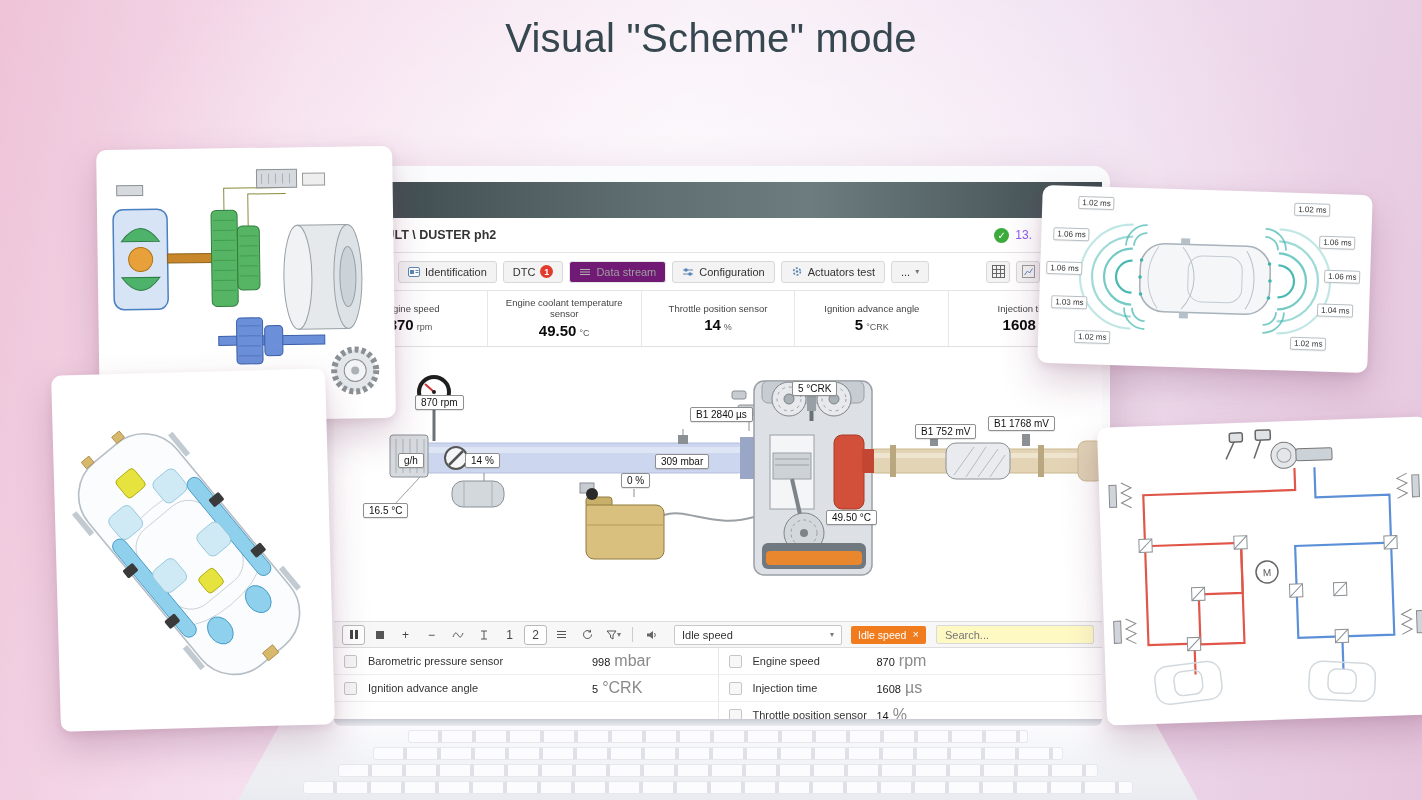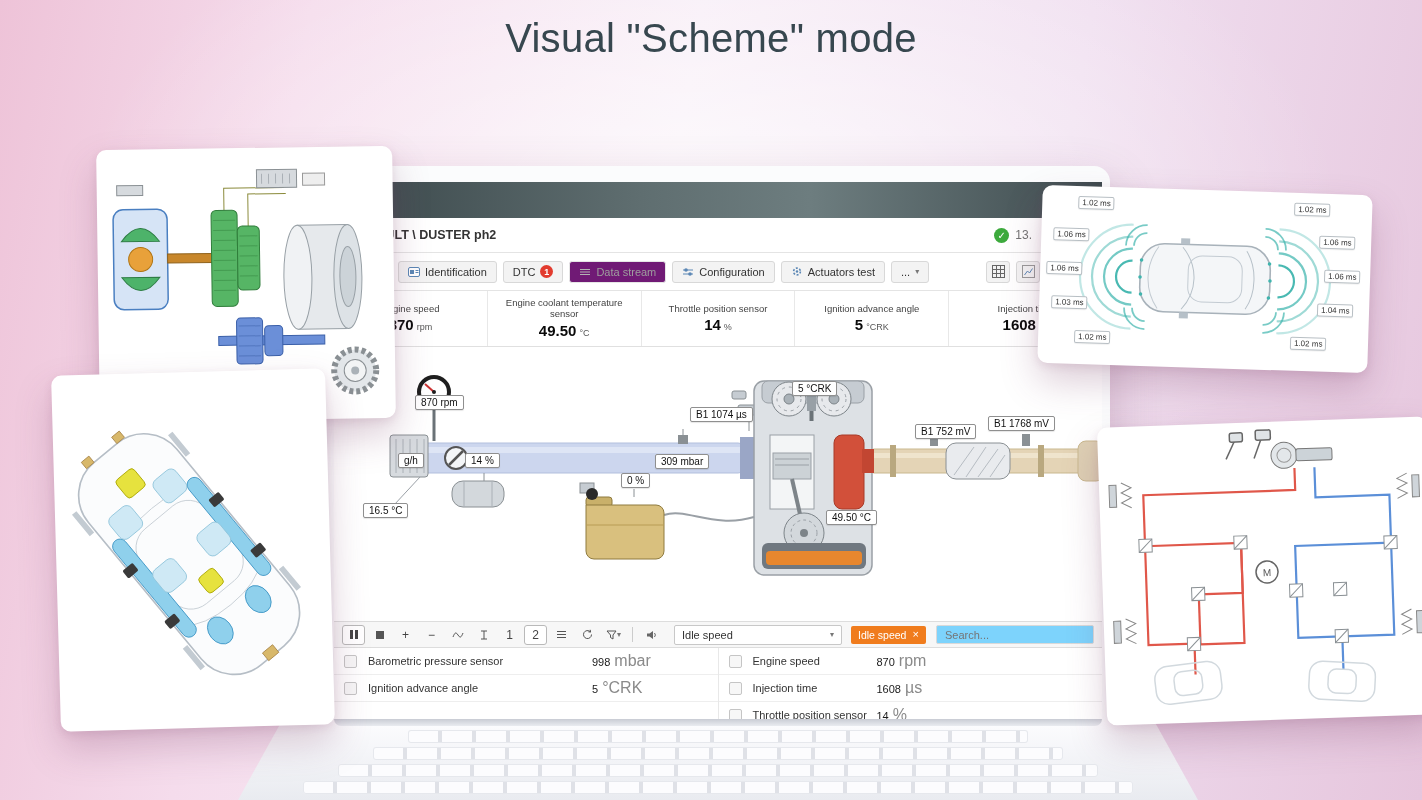--- a/index.html
+++ b/index.html
@@ -22,21 +22,21 @@
     box-shadow:0 22px 50px rgba(120,60,100,.30); z-index:2; }
   .screen-inner { position:relative; width:768px; height:543px; background:#fff; overflow:hidden; }
 
   .chrome { height:36px; background:linear-gradient(90deg,#3a474a 0%,#5f6e70 40%,#6d7d7f 62%,#3f4c4f 100%); }
 
   .titlebar { position:relative; height:34px; background:#fff; display:flex; align-items:center; }
   .vehicle { margin-left:16px; font-size:12.5px; font-weight:700; color:#333; }
   .tb-right { position:absolute; right:70px; display:flex; align-items:center; gap:6px; }
   .check { width:15px; height:15px; border-radius:50%; background:#3daa3d; color:#fff; font-size:10px;
     display:flex; align-items:center; justify-content:center; }
-  .time { font-size:12px; color:#737373; }
+  .time { font-size:12px; color:#8b5cf6; }
 
   .tabs { height:39px; background:#fff; border-top:1px solid #e4e4e4; border-bottom:1px solid #e4e4e4;
     display:flex; align-items:center; padding-left:64px; gap:6px; position:relative; }
   .tab { display:flex; align-items:center; gap:5px; height:22px; padding:0 9px; background:#f3f3f3;
     border:1px solid #d8d8d8; border-radius:3px; font-size:11px; color:#333; white-space:nowrap; cursor:default; }
   .tab.disabled { color:#9e9e9e; background:#701a75; border-color:#e6e6e6; }
   .badge { min-width:13px; height:13px; border-radius:7px; background:#e23b2e; color:#fff; font-size:9px;
     display:flex; align-items:center; justify-content:center; padding:0 3px; font-weight:700; }
   .caret { font-size:8px; color:#777; }
   .tabs-right { position:absolute; right:62px; display:flex; gap:6px; }
@@ -63,21 +63,21 @@
   .ic-pause { width:8px; height:9px; border-left:3px solid #444; border-right:3px solid #444; }
   .ic-stop { width:8px; height:8px; background:#555; }
   .tdiv { width:1px; height:15px; background:#ccc; margin:0 4px; }
   .dropdown { margin-left:8px; width:168px; height:20px; background:#fff; border:1px solid #c8c8c8;
     border-radius:2px; display:flex; align-items:center; padding:0 7px; font-size:11px; color:#333; }
   .dropdown .caret { margin-left:auto; }
   .tag { margin-left:6px; height:18px; background:#f07c1d; border-radius:2px; color:#fff; font-size:10.5px;
     display:flex; align-items:center; gap:6px; padding:0 7px; }
   .tag-x { font-size:11px; line-height:1; }
   .search { margin-left:auto; width:158px; height:19px; border:1px solid #d9d9d9; border-radius:2px;
-    background:#7dd3fc; font-size:11px; padding:0 8px; color:#444; outline:none; font-family:"Liberation Sans",sans-serif; }
+    background:#fef9c3; font-size:11px; padding:0 8px; color:#444; outline:none; font-family:"Liberation Sans",sans-serif; }
 
   .dtable { display:flex; background:#fff; }
   .dcol { flex:1; }
   .dcol + .dcol { border-left:1px solid #e8e8e8; }
   .drow { display:flex; align-items:center; height:27px; border-bottom:1px solid #eeeeee; padding:0 10px; position:relative; }
   .dcheck { width:13px; height:13px; border:1px solid #c5c5c5; background:#f7f7f7; border-radius:2px; margin-right:11px; flex:none; }
   .dname { font-size:11px; color:#333; }
   .dcol-left .dname { width:224px; }
   .dcol-right .dname { width:124px; }
   .dval { font-size:11px; color:#1a1a1a; }
@@ -277,21 +277,21 @@
           <path d="M300 150v-8" stroke="#8a9094"></path>
           <rect x="252" y="150" width="26" height="10" rx="3" fill="#c9b06a" stroke="#8f7b3e"></rect>
           <circle cx="258" cy="147" r="6" fill="#2a2a2a"></circle>
           <path d="M252 158h70a8 8 0 0 1 8 8v38a8 8 0 0 1-8 8h-62a8 8 0 0 1-8-8z" fill="#d9c07e" stroke="#8f7b3e"></path>
           <path d="M252 178h78" stroke="#b89c55"></path>
         </svg>
         <div class="slabel" style="left:81px;top:48px">870 rpm</div>
         <div class="slabel" style="left:64px;top:106px">g/h</div>
         <div class="slabel" style="left:131px;top:106px">14 %</div>
         <div class="slabel" style="left:321px;top:107px">309 mbar</div>
-        <div class="slabel" style="left:356px;top:60px">B1 1074 µs</div>
+        <div class="slabel" style="left:356px;top:60px">B1 2840 µs</div>
         <div class="slabel" style="left:458px;top:34px">5 °CRK</div>
         <div class="slabel" style="left:492px;top:163px">49.50 °C</div>
         <div class="slabel" style="left:287px;top:126px">0 %</div>
         <div class="slabel" style="left:29px;top:156px">16.5 °C</div>
         <div class="slabel" style="left:581px;top:77px">B1 752 mV</div>
         <div class="slabel" style="left:654px;top:69px">B1 1768 mV</div>
       </div>
 
       <div class="toolbar">
         <div class="tbtn active">

